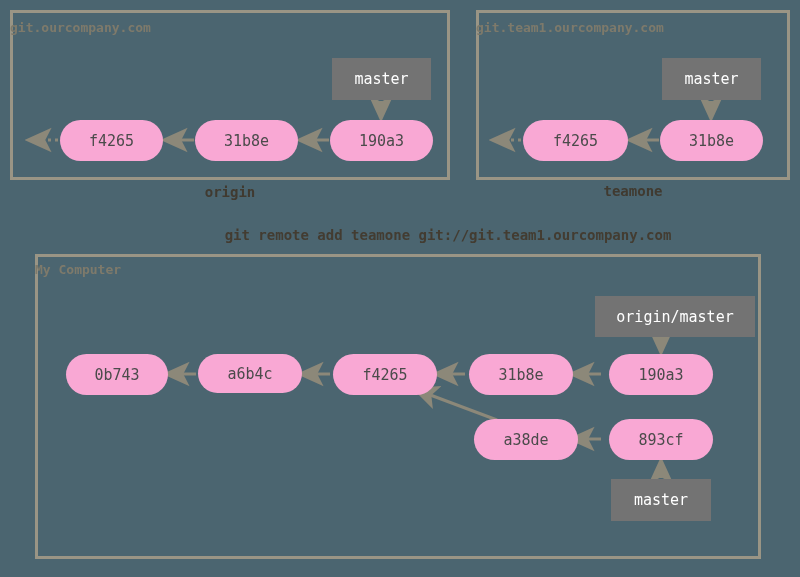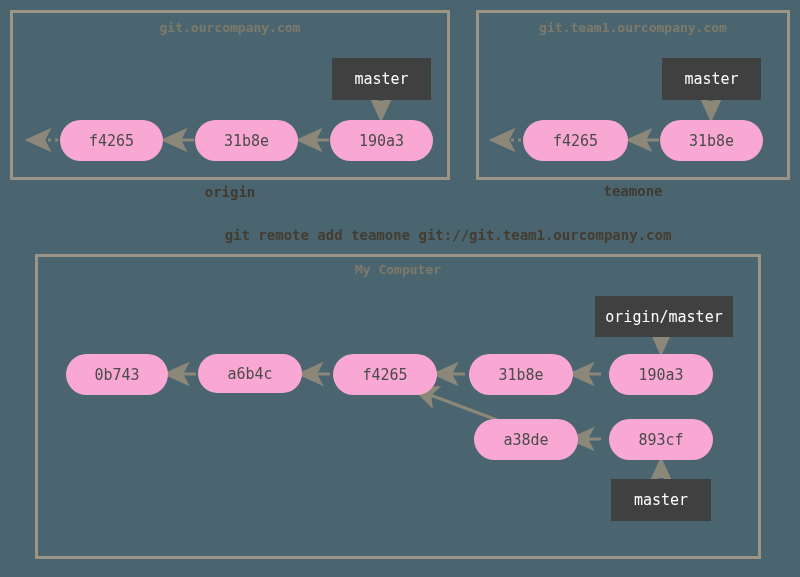--- a/index.html
+++ b/index.html
@@ -15,21 +15,20 @@
 
   .server-box{
     position:absolute;
     border:3px solid #9a9585;
     box-sizing:border-box;
     background:transparent;
   }
   .box-title{
     position:absolute;
     width:100%;
-    text-align:center;
     color:#7e7a6b;
     font-family:"DejaVu Sans Mono","Liberation Mono",monospace;
     font-weight:bold;
     font-size:13px;
     letter-spacing:0px;
     white-space:nowrap;
   }
   .box-caption{
     position:absolute;
     text-align:center;
@@ -46,21 +45,21 @@
     display:flex;
     align-items:center;
     justify-content:center;
     color:#4b4b4b;
     font-family:"DejaVu Sans Mono","Liberation Mono",monospace;
     font-size:15px;
     box-sizing:border-box;
   }
   .branch{
     position:absolute;
-    background:#404040;
+    background:#737373;
     display:flex;
     align-items:center;
     justify-content:center;
     color:#ffffff;
     font-family:"DejaVu Sans Mono","Liberation Mono",monospace;
     font-size:15px;
     box-sizing:border-box;
   }
   .cmd-text{
     position:absolute;
@@ -128,16 +127,16 @@
 
   <div class="commit" style="left:66px;top:354px;width:102px;height:41px;">0b743</div>
   <div class="commit" style="left:198px;top:354px;width:104px;height:39px;">a6b4c</div>
   <div class="commit" style="left:333px;top:354px;width:104px;height:41px;">f4265</div>
   <div class="commit" style="left:469px;top:354px;width:104px;height:41px;">31b8e</div>
   <div class="commit" style="left:609px;top:354px;width:104px;height:41px;">190a3</div>
 
   <div class="commit" style="left:474px;top:419px;width:104px;height:41px;">a38de</div>
   <div class="commit" style="left:609px;top:419px;width:104px;height:41px;">893cf</div>
 
-  <div class="branch" style="left:595px;top:296px;width:138px;height:41px;">origin/master</div>
+  <div class="branch" style="left:595px;top:296px;width:160px;height:41px;">origin/master</div>
   <div class="branch" style="left:611px;top:479px;width:100px;height:42px;">master</div>
 
 </div>
 
 </body></html>

